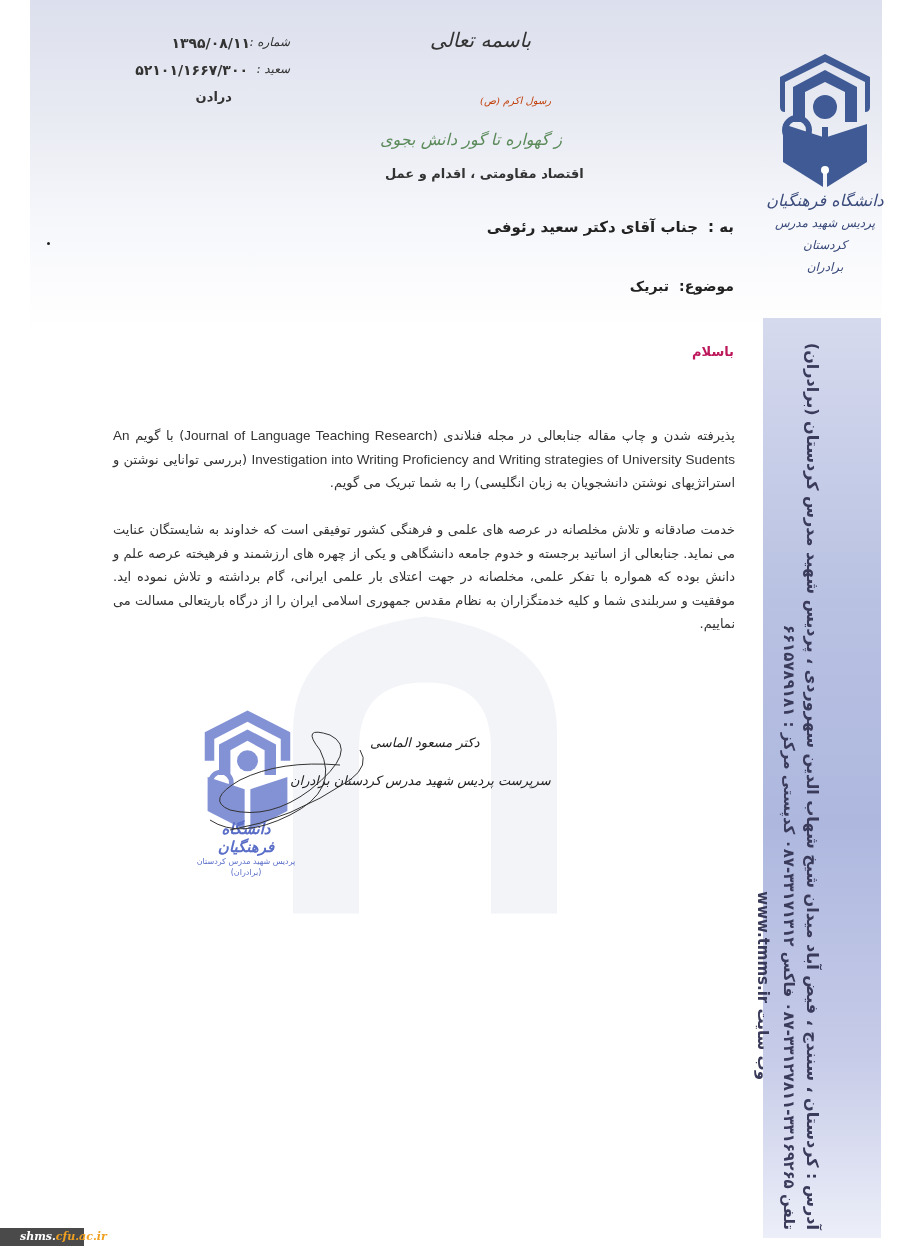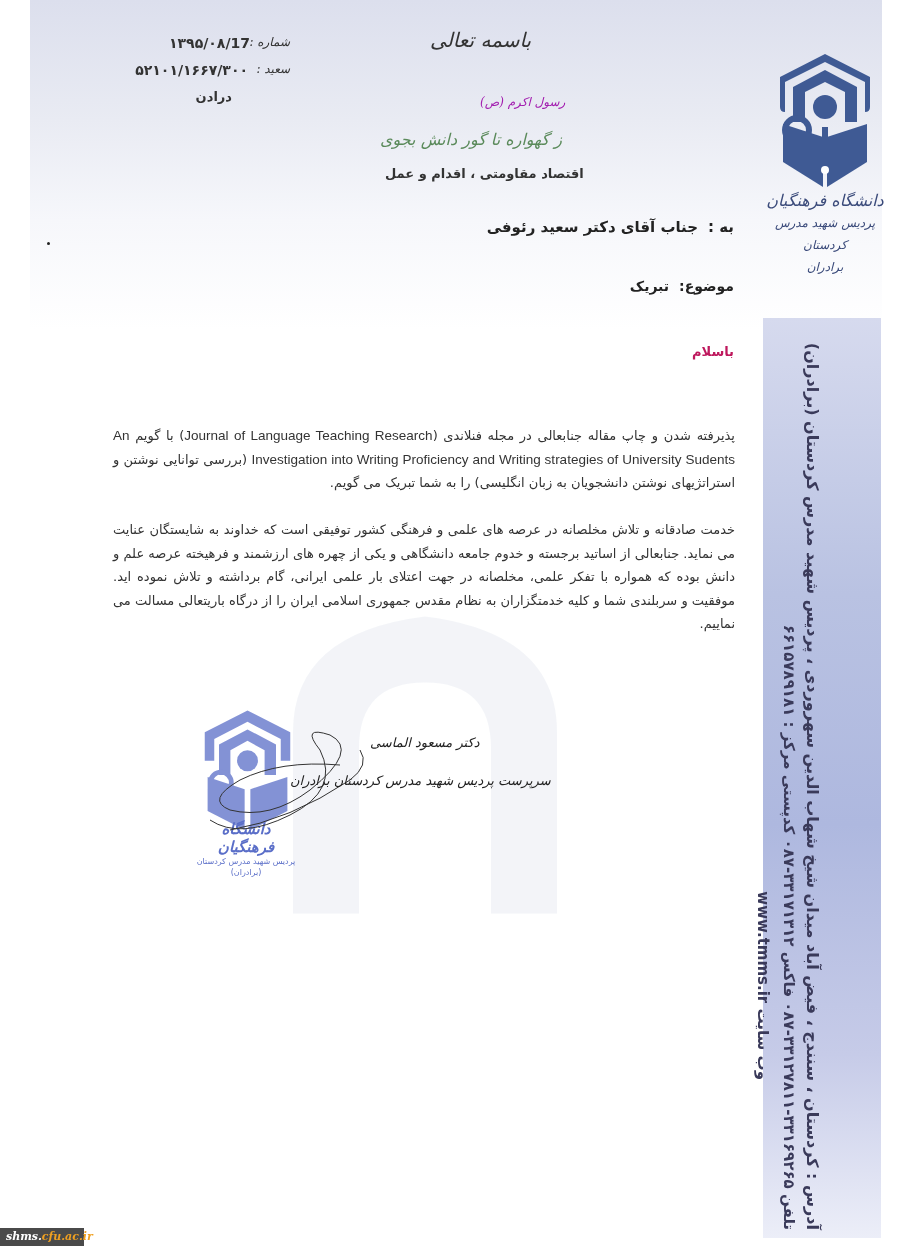--- a/index.html
+++ b/index.html
@@ -29,21 +29,21 @@
     }
     .vt-line { position: absolute; right: 0; white-space: nowrap; }
     .logo { position: absolute; left: 775px; top: 52px; width: 100px; height: 140px; }
     .logo-text { position: absolute; left: 765px; top: 190px; width: 120px; text-align: center;
       font-family: "DejaVu Serif", serif; font-style: italic; color: #3a4a7a; direction: rtl; }
     .logo-text div { line-height: 22px; }
     .lt-1 { font-size: 16px; }
     .lt-2 { font-size: 12px; }
     .lt-3 { font-size: 12px; }
     .basmala { position: absolute; left: 430px; top: 28px; font-family: "DejaVu Serif", serif; font-style: italic; font-size: 20px; color: #333; direction: rtl; }
-    .motto-1 { position: absolute; left: 480px; top: 95px; font-family: "DejaVu Serif", serif; font-style: italic; font-size: 12px; color: #a21caf; direction: rtl; }
+    .motto-1 { position: absolute; left: 480px; top: 95px; font-family: "DejaVu Serif", serif; font-style: italic; font-size: 10px; color: #c2410c; direction: rtl; }
     .motto-2 { position: absolute; left: 380px; top: 130px; font-family: "DejaVu Serif", serif; font-style: italic; font-size: 16px; color: #5a8a5a; direction: rtl; }
     .slogan { position: absolute; left: 385px; top: 166px; font-size: 13px; font-weight: bold; color: #333; direction: rtl; }
     .meta { position: absolute; left: 120px; top: 45px; width: 170px; direction: rtl; }
     .meta-row { position: relative; height: 27px; }
     .meta-label { position: absolute; right: 0; font-family: "DejaVu Serif", serif; font-style: italic; font-size: 12px; color: #333; }
     .meta-value { position: absolute; right: 58px; font-size: 14px; font-weight: bold; color: #333; direction: ltr; unicode-bidi: bidi-override; }
     .to-line { position: absolute; right: 166px; top: 218px; font-size: 15px; font-weight: bold; direction: rtl; color: #222; }
     .subject-line { position: absolute; right: 166px; top: 278px; font-size: 14px; font-weight: bold; direction: rtl; color: #222; }
     .greeting { position: absolute; right: 166px; top: 344px; font-size: 13px; font-weight: bold; direction: rtl; color: #be185d; }
     .label-gap { display: inline-block; width: 10px; }
@@ -54,21 +54,21 @@
     .seal { position: absolute; left: 200px; top: 700px; width: 95px; height: 150px; opacity: 0.75; }
     .seal-text { position: absolute; left: 196px; top: 820px; width: 100px; text-align: center; color: #5a6ec8; direction: rtl; }
     .seal-text .s1 { font-family: "DejaVu Serif", serif; font-style: italic; font-size: 15px; font-weight: bold; }
     .seal-text .s2 { font-size: 8px; line-height: 11px; }
     .signature-block { position: absolute; left: 290px; top: 735px; direction: rtl; font-family: "DejaVu Serif", serif; font-style: italic; color: #222; }
     .sig-name { position: absolute; left: 80px; top: 0; font-size: 13px; white-space: nowrap; }
     .sig-title { position: absolute; left: 0; top: 38px; font-size: 13px; white-space: nowrap; }
     .sig-scribble { position: absolute; left: 200px; top: 720px; width: 250px; height: 120px; }
     .dot { position: absolute; left: 47px; top: 242px; width: 3px; height: 3px; background: #222; border-radius: 50%; }
     .badge { position: absolute; left: 0; top: 1228px; width: 84px; height: 18px; background: #4a4a4a;
-      font-family: "DejaVu Serif", serif; font-style: italic; font-weight: bold; font-size: 11px; line-height: 18px; padding-left: 6px; box-sizing: border-box; white-space: nowrap; }
+      font-family: "DejaVu Serif", serif; font-style: italic; font-weight: bold; font-size: 11px; line-height: 18px; padding-left: 20px; box-sizing: border-box; white-space: nowrap; }
     .badge .b1 { color: #ffffff; }
     .badge .b2 { color: #f0a020; }
   </style>
 </head>
 <body>
 
 <div class="page">
   <svg class="watermark" viewBox="0 0 100 100">
     <path d="M10 95 L10 40 Q10 10 50 5 Q90 10 90 40 L90 95 L70 95 L70 45 Q70 25 50 25 Q30 25 30 45 L30 95 Z" fill="#3f5a94"></path>
   </svg>
@@ -98,21 +98,21 @@
 </div>
 
 <div class="basmala">باسمه تعالی</div>
 <div class="motto-1">رسول اکرم (ص)</div>
 <div class="motto-2">ز گهواره تا گور دانش بجوی</div>
 <div class="slogan">اقتصاد مقاومتی ،   اقدام و عمل</div>
 
 <div class="meta">
   <div class="meta-row" style="margin-top:-10px;">
     <span class="meta-label">شماره :</span>
-    <span class="meta-value" style="right:40px;">۱۳۹۵/۰۸/17</span>
+    <span class="meta-value" style="right:40px;">۱۳۹۵/۰۸/۱۱</span>
   </div>
   <div class="meta-row">
     <span class="meta-label">سعید :</span>
     <span class="meta-value" style="right:42px;">۵۲۱۰۱/۱۶۶۷/۳۰۰</span>
   </div>
   <div class="meta-row">
     <span class="meta-value" style="right:58px; font-size:13px;text-align:center;">ندارد</span>
   </div>
 </div>
 

